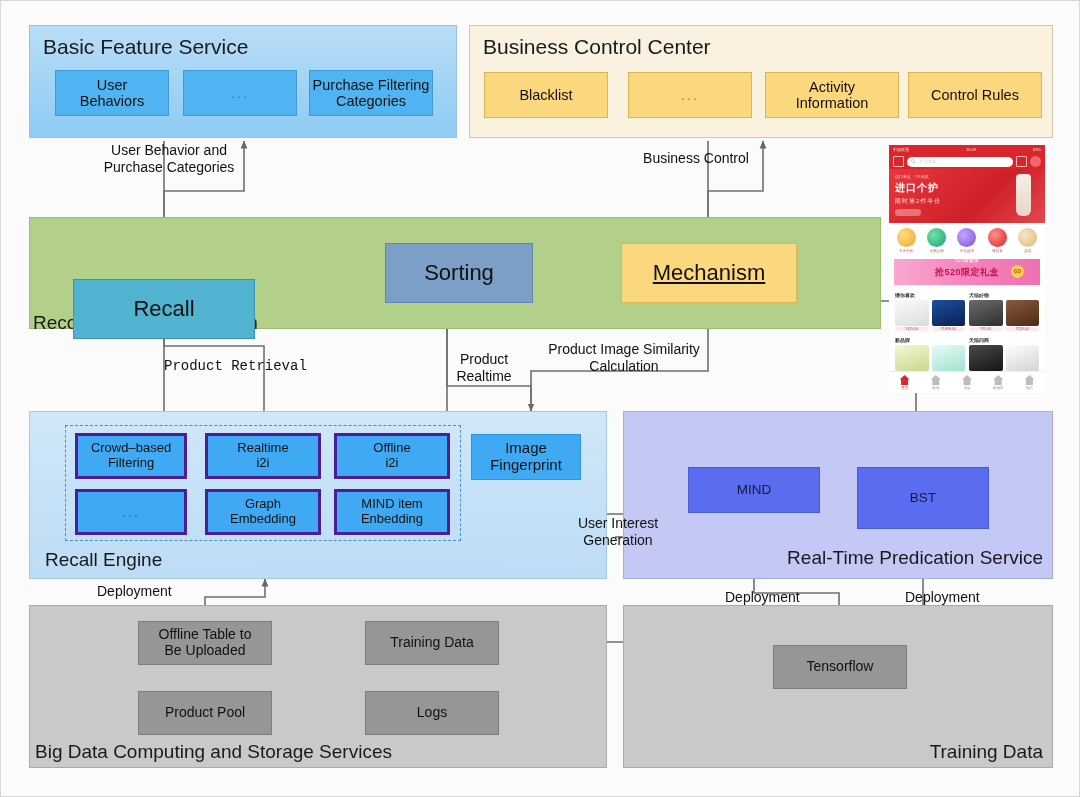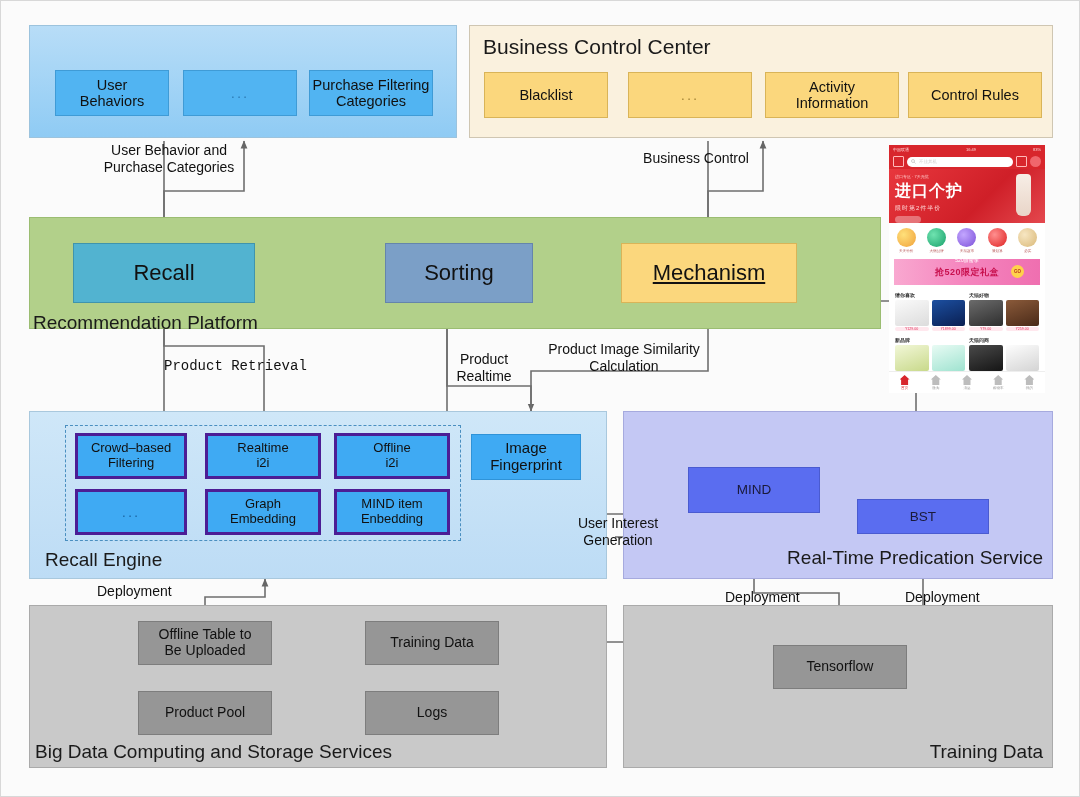--- a/index.html
+++ b/index.html
@@ -20,21 +20,21 @@
   .ptitle-big{font-size:21px;}
   .chip{border:1px solid;font-size:14.5px;}
   .chip-blue{background:#51b4f2;border-color:#3f9bd6;}
   .chip-yellow{background:#fbd77d;border-color:#d9b458;}
   .dots{color:#2f7fb8;letter-spacing:2px;font-size:15px;}
   .dots-y{color:#a98a3c;letter-spacing:2px;font-size:15px;}
 
   
   #p-rec{left:28px;top:216px;width:852px;height:112px;background:#b2d08a;border-color:#9bbd72;}
   .bigbox{font-size:22px;border:1px solid;}
-  #b-recall{background:#52b3d0;border-color:#3f94ad;}
+  #b-recall{background:#52b3d0;border-color:#3f94ad;margin-top:36px;}
   #b-sorting{background:#7b9fc7;border-color:#6585ab;}
   #b-mech{background:#fbd77d;border-color:#d9b458;text-decoration:underline;}
 
   
   #p-re{left:28px;top:410px;width:578px;height:168px;
         background:linear-gradient(180deg,#cfe7f8 0%,#bddcf5 100%);border-color:#a9c8dd;}
   #re-dash{position:absolute;left:64px;top:424px;width:396px;height:116px;
            border:1px dashed #4a8fc0;box-sizing:border-box;}
   .smallchip{font-size:13px;background:#3faaf3;border:3px solid #4c1d95;}
   #b-imgfp{font-size:15px;background:#3faaf3;border:1px solid #2f93d8;}
@@ -67,21 +67,21 @@
   .ph-search{height:15px;background:#d8262c;display:flex;align-items:center;
              padding:0 4px;gap:3px;}
   .ph-sq{width:9px;height:9px;border:1px solid #ffb9b9;border-radius:1px;}
   .ph-field{flex:1;height:10px;background:#fff;border-radius:5px;
             display:flex;align-items:center;padding:0 4px;gap:3px;}
   .ph-ph{font-size:4.5px;color:#cfcfcf;}
   .ph-circ{width:11px;height:11px;border-radius:50%;background:#f0666c;}
   .ph-banner{height:54px;background:linear-gradient(135deg,#e8373d 0%,#cf1f28 60%,#e4484e 100%);
              position:relative;padding:5px 6px;box-sizing:border-box;}
   .ph-b-sub{font-size:4px;color:#ffc6c6;margin-bottom:2px;}
-  .ph-b-title{font-size:16px;font-weight:bold;color:#fff;letter-spacing:1px;}
+  .ph-b-title{font-size:10px;font-weight:bold;color:#fff;letter-spacing:1px;}
   .ph-b-sub2{font-size:6px;color:#ffd9d9;margin-top:2px;letter-spacing:1px;}
   .ph-b-pill{margin-top:3px;width:26px;height:7px;border-radius:4px;
              background:rgba(255,255,255,.35);}
   .ph-bottle{position:absolute;right:14px;top:5px;width:15px;height:42px;
              border-radius:4px 4px 6px 6px;background:linear-gradient(180deg,#f7eee6,#e9d5c8);}
   .ph-cats{background:#fff;display:flex;justify-content:space-around;padding:5px 2px 3px;}
   .ph-cat{width:21px;text-align:center;}
   .ph-cicon{width:19px;height:19px;border-radius:50%;margin:0 auto;}
   .ph-clab{font-size:3.6px;color:#b85a5a;margin-top:2px;display:block;}
   .ph-promo{margin:3px 5px;height:26px;border-radius:0;position:relative;
@@ -166,20 +166,21 @@
     </g>
 
     <g fill="url(#chevg)" stroke="#7d7d7d" stroke-width="1">
       <path d="M283,258 L307,258 L307,250 L327,272 L307,294 L307,286 L283,286 Z"></path>
       <path d="M551,258 L575,258 L575,250 L595,272 L575,294 L575,286 L551,286 Z"></path>
       <path d="M824,258 L848,258 L848,250 L868,272 L848,294 L848,286 L824,286 Z"></path>
     </g>
   </svg>
 
   <div class="panel" id="p-bfs"></div>
+  <div class="panel-title ptitle-big" style="left:42px;top:34px;">Basic Feature Service</div>
   <div class="box chip chip-blue" style="left:54px;top:69px;width:114px;height:46px;">
     <span style="white-space:pre-line">User
 Behaviors</span>
   </div>
   <div class="box chip chip-blue" style="left:182px;top:69px;width:114px;height:46px;">
     <span class="dots">...</span>
   </div>
   <div class="box chip chip-blue" style="left:308px;top:69px;width:124px;height:46px;">
     <span style="white-space:pre-line">Purchase Filtering
 Categories</span>
@@ -243,21 +244,21 @@
   <div class="box" id="b-imgfp" style="left:470px;top:433px;width:110px;height:46px;">
     <span style="white-space:pre-line">Image
 Fingerprint</span>
   </div>
 
   <div class="panel" id="p-rt"></div>
   <div class="panel-title ptitle-md" style="right:36px;top:546px;">Real-Time Predication Service</div>
   <div class="box purplebox" style="left:687px;top:466px;width:132px;height:46px;">
     <span>MIND</span>
   </div>
-  <div class="box purplebox" style="left:856px;top:466px;width:132px;height:35px;margin-top:32px;">
+  <div class="box purplebox" style="left:856px;top:466px;width:132px;height:62px;">
     <span>BST</span>
   </div>
 
   <div class="panel" id="p-bd"></div>
   <div class="panel-title ptitle-md" style="left:34px;top:740px;">Big Data Computing and Storage Services</div>
   <div class="box graybox" style="left:137px;top:620px;width:134px;height:44px;">
     <span style="white-space:pre-line">Offline Table to
 Be Uploaded</span>
   </div>
   <div class="box graybox" style="left:364px;top:620px;width:134px;height:44px;">

